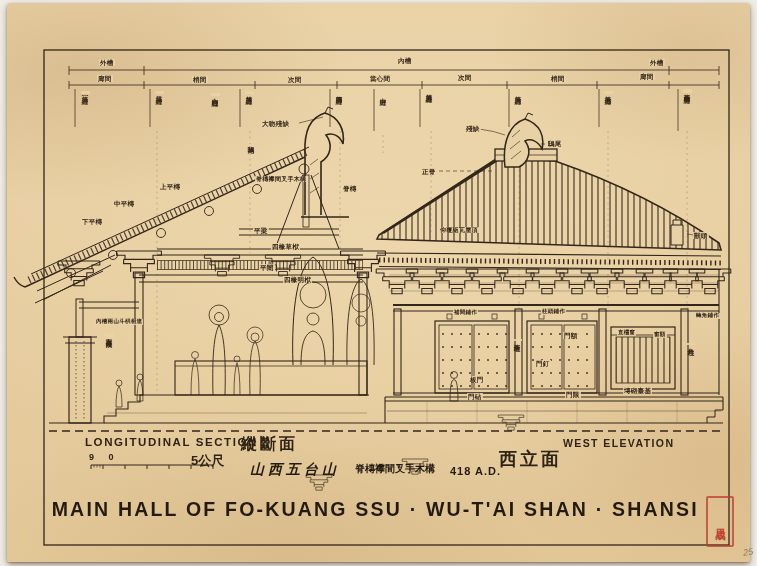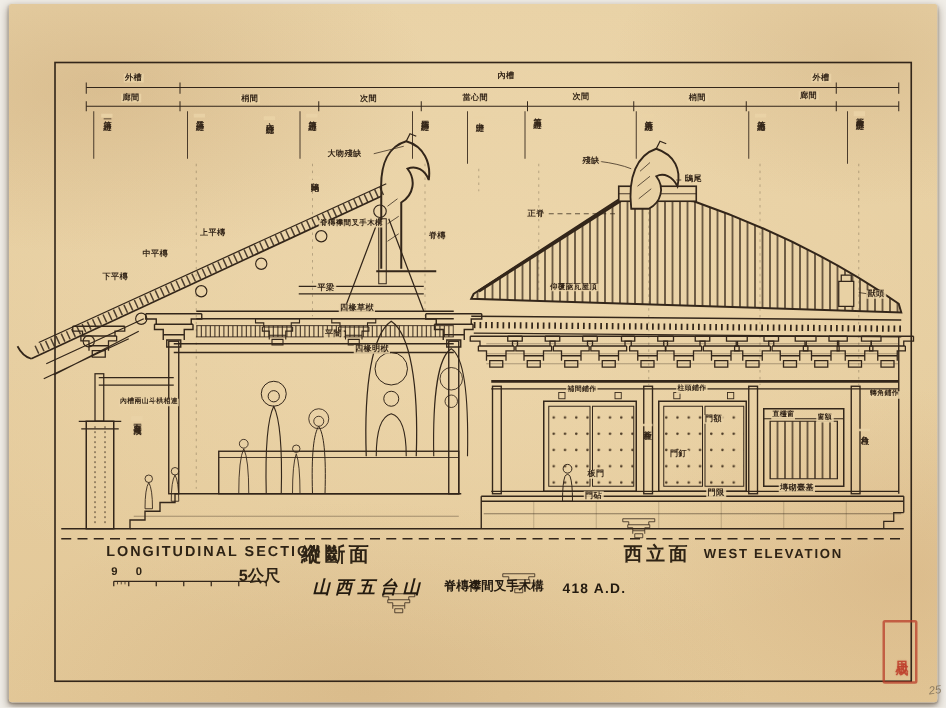--- a/index.html
+++ b/index.html
@@ -24,21 +24,21 @@
   #ann{position:absolute;left:0;top:0;width:757px;height:566px;}
   .ann{
     position:absolute;font-size:6.5px;line-height:1.08;color:#342619;
     white-space:nowrap;background:rgba(233,211,166,.88);padding:0 1px;
     letter-spacing:.3px;font-weight:600;
   }
   .ann.v{writing-mode:vertical-rl;letter-spacing:1px;}
   .cap{position:absolute;color:#2e2315;font-weight:700;}
   #cap-sec-en{left:78px;top:433px;font-size:11.5px;letter-spacing:1.6px;}
   #cap-sec-zh{left:234px;top:431px;font-size:16px;letter-spacing:3px;}
-  #cap-elev-zh{left:492px;top:431px;font-size:15px;letter-spacing:3px;}
+  #cap-elev-zh{left:492px;top:444px;font-size:18px;letter-spacing:3px;}
   #cap-elev-en{left:556px;top:434px;font-size:10.5px;letter-spacing:1.4px;}
   #scale-left{position:absolute;left:82px;top:449px;font-size:9px;color:#2e2315;font-weight:700;letter-spacing:6px;}
   #scale-right{position:absolute;left:184px;top:449px;font-size:13px;color:#2e2315;font-weight:700;}
   #title-zh{
     position:absolute;left:243px;top:458px;display:flex;align-items:flex-end;
     gap:15px;color:#241b10;white-space:nowrap;
   }
   #title-zh .loc{font-size:14px;font-weight:700;letter-spacing:4px;font-style:italic;}
   #title-zh .name{font-size:23px;font-weight:700;letter-spacing:7px;}
   #title-zh .date{font-size:10px;font-weight:700;padding-bottom:3px;}
@@ -311,18 +311,19 @@
   <div class="cap" id="cap-elev-zh">西立面</div>
   <div class="cap" id="cap-elev-en">WEST ELEVATION</div>
   <div id="scale-left">9 0</div>
   <div id="scale-right">5公尺</div>
 
   <div id="title-zh">
     <span class="loc">山西五台山</span>
     <span class="date">脊槫襻間叉手木構</span>
     <span class="ad">418 A.D.</span>
   </div>
+  <div id="title-en">MAIN HALL OF FO-KUANG SSU · WU-T'AI SHAN · SHANSI</div>
 
   <div id="seal">
     <span>思成</span>
   </div>
   <div id="pagenum">25</div>
 </div>
 
 </body></html>

